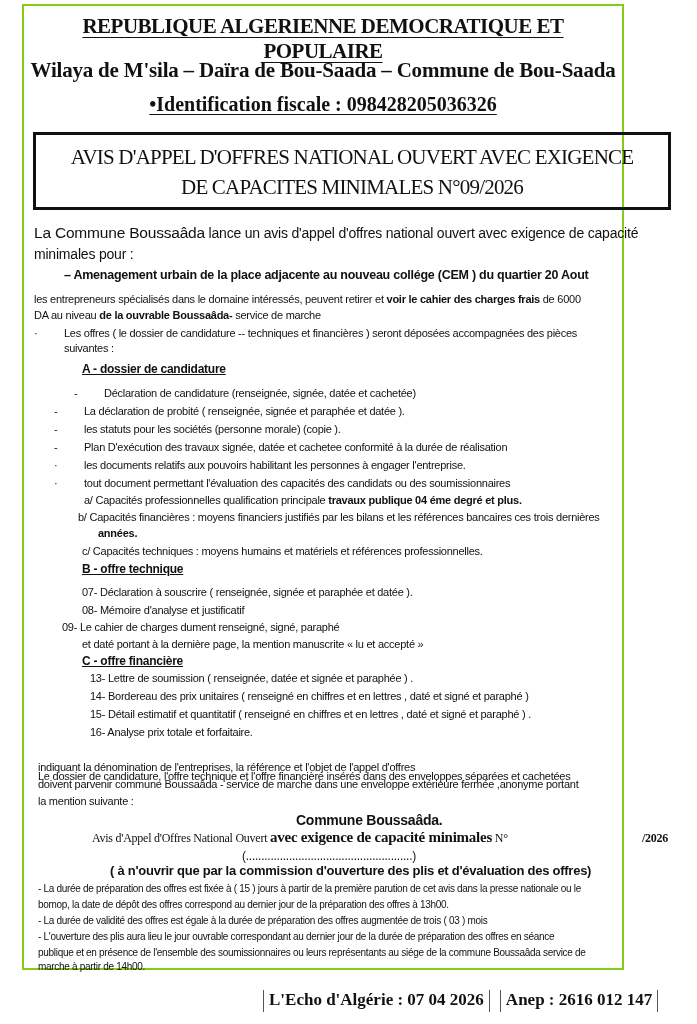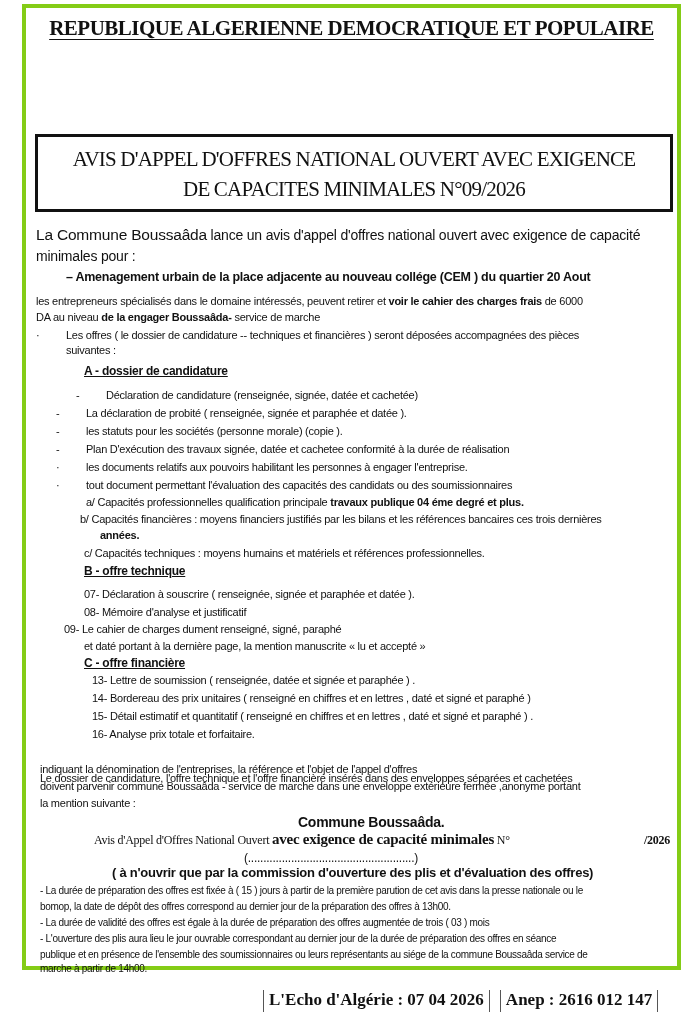--- a/index.html
+++ b/index.html
@@ -1,19 +1,19 @@
 <!DOCTYPE html>
 <html><head>
 <meta charset="utf-8">
 <style>
   html, body { margin: 0; padding: 0; background: #ffffff; }
   body { width: 697px; height: 1024px; position: relative; overflow: hidden; color: #111; }
   .frame {
-    position: absolute; left: 22px; top: 4px; width: 659px; height: 966px;
-    border: 4px solid #84cc16; box-sizing: border-box;
+    position: absolute; left: 22px; top: 4px; width: 602px; height: 966px;
+    border: 2px solid #84cc16; box-sizing: border-box;
   }
   .serif { font-family: "Liberation Serif", "DejaVu Serif", serif; }
   .sans { font-family: "Liberation Sans", "DejaVu Sans", sans-serif; }
   .h-rep {
     position: absolute; left: 0; right: 0; top: 8px; text-align: center;
     font-size: 21px; font-weight: bold; letter-spacing: -0.5px;
     text-decoration: underline; text-decoration-thickness: 1px; text-underline-offset: 4px;
   }
   .h-wilaya {
     position: absolute; left: 0; right: 0; top: 52px; text-align: center;
@@ -45,33 +45,35 @@
   .footer {
     position: absolute; top: 990px; left: 258px; font-size: 17px; font-weight: bold; white-space: nowrap;
   }
   .footer .sep { display: inline-block; width: 1px; height: 22px; background: #555; vertical-align: middle; margin: 0 5px; }
 </style>
 </head>
 <body>
 
 <div class="frame">
   <div class="h-rep serif">REPUBLIQUE ALGERIENNE DEMOCRATIQUE ET POPULAIRE</div>
+  <div class="h-wilaya serif">Wilaya de M'sila  –  Daïra de Bou-Saada  –  Commune de Bou-Saada</div>
+  <div class="h-nif serif">•Identification fiscale : 098428205036326</div>
 
   <div class="title-box serif">
     <div>AVIS  D'APPEL D'OFFRES  NATIONAL OUVERT AVEC EXIGENCE</div>
     <div>DE CAPACITES MINIMALES  N°09/2026</div>
   </div>
 
   <div class="body-text sans">
     <div class="line intro" style="left:10px; top:218px;"><span class="intro-big">La Commune Boussaâda</span><span> lance un avis d'appel d'offres national ouvert avec exigence de capacité</span></div>
     <div class="line intro" style="left:10px; top:240px;">minimales  pour :</div>
     <div class="line proj" style="left:40px; top:262px;">– Amenagement urbain de la place adjacente au nouveau collége (CEM ) du quartier 20 Aout</div>
 
     <div class="line" style="left:10px; top:287px;"><span>les entrepreneurs  spécialisés dans le domaine intéressés, peuvent retirer et </span><span class="b">voir le cahier des charges frais</span><span>  de 6000</span></div>
-    <div class="line" style="left:10px; top:303px;"><span>DA au niveau </span><span class="b">de la engager Boussaâda-</span><span> service de marche</span></div>
+    <div class="line" style="left:10px; top:303px;"><span>DA au niveau </span><span class="b">de la ouvrable Boussaâda-</span><span> service de marche</span></div>
     <div class="line" style="left:10px; top:321px;"><span class="bullet">·</span><span>Les offres ( le dossier de candidature -- techniques et financières ) seront déposées accompagnées des pièces</span></div>
     <div class="line" style="left:40px; top:336px;">suivantes :</div>
 
     <div class="line sec" style="left:58px; top:356px;">A - dossier de candidature</div>
     <div class="line" style="left:30px; top:381px;margin-left:20px;"><span class="bullet">-</span><span>Déclaration de candidature (renseignée, signée, datée et cachetée)</span></div>
     <div class="line" style="left:30px; top:399px;"><span class="bullet">-</span><span>La déclaration de probité ( renseignée, signée et paraphée et datée ).</span></div>
     <div class="line" style="left:30px; top:417px;"><span class="bullet">-</span><span>les statuts pour les sociétés (personne morale) (copie ).</span></div>
     <div class="line" style="left:30px; top:435px;"><span class="bullet">-</span><span>Plan D'exécution des travaux signée, datée et cachetee conformité à la durée de réalisation</span></div>
     <div class="line" style="left:30px; top:453px;"><span class="bullet">·</span><span>les documents relatifs aux pouvoirs habilitant  les personnes à engager l'entreprise.</span></div>
     <div class="line" style="left:30px; top:471px;"><span class="bullet">·</span><span>tout document permettant l'évaluation des capacités des candidats ou des soumissionnaires</span></div>

